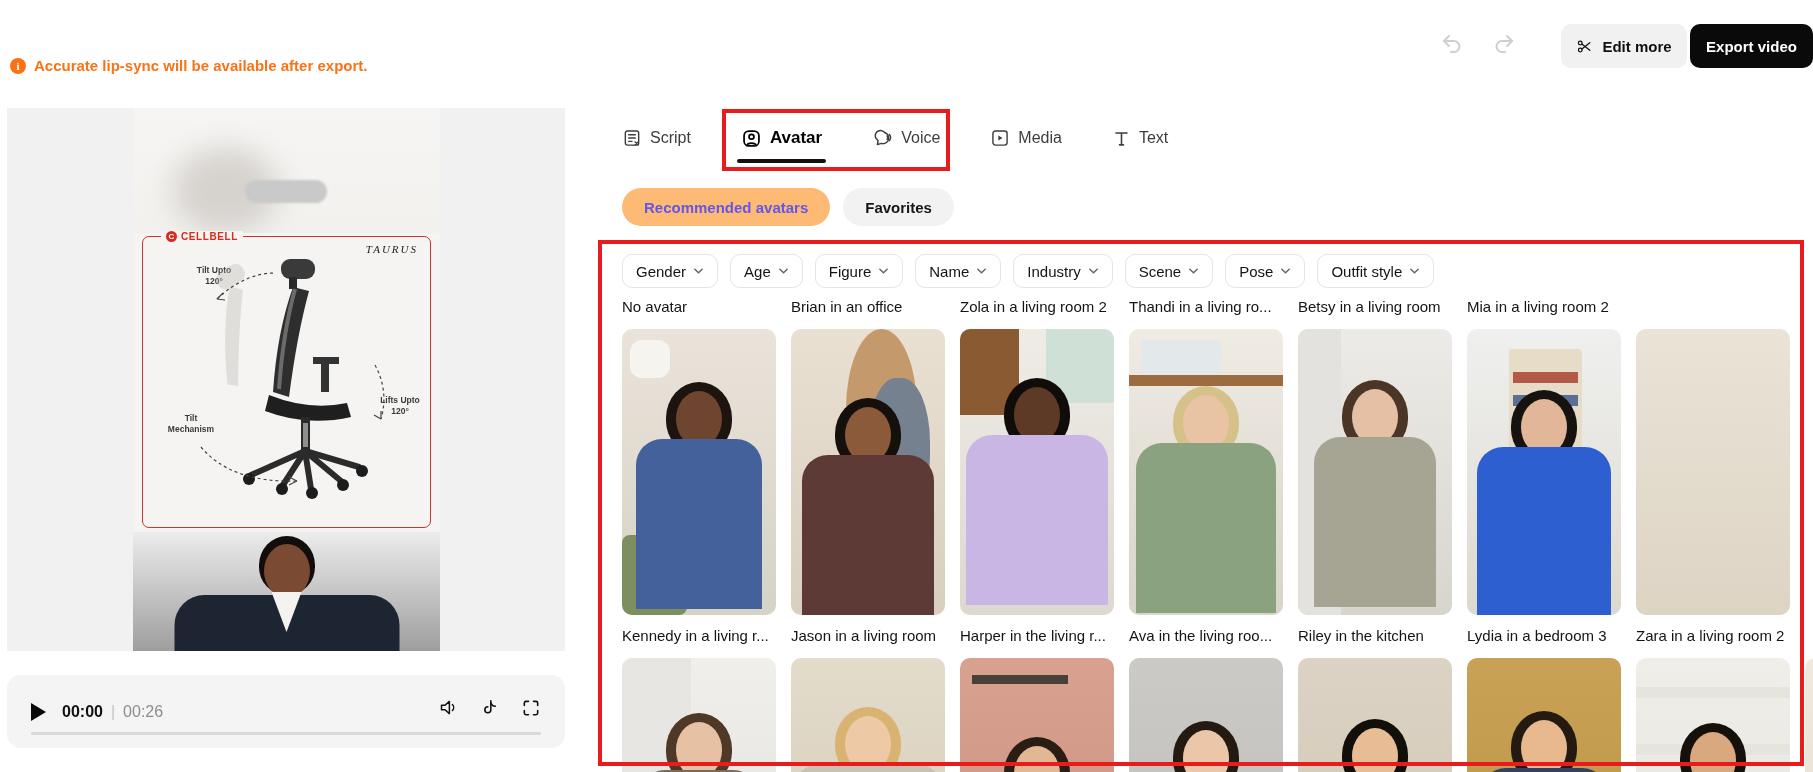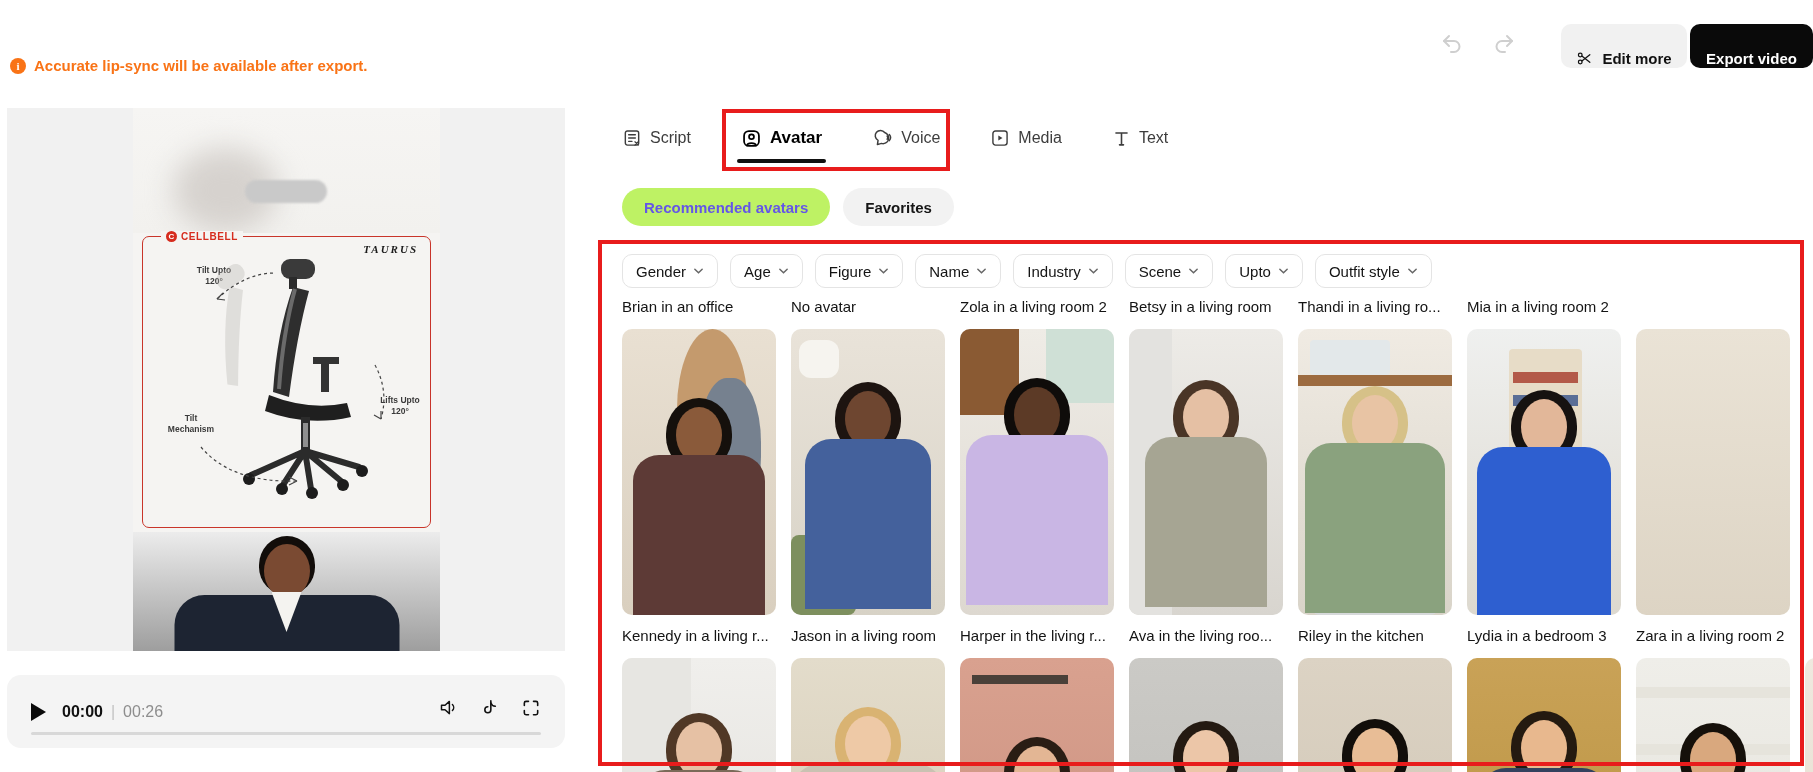--- a/index.html
+++ b/index.html
@@ -9,38 +9,38 @@
   
   .title-row{position:absolute;left:10px;top:10px;display:flex;align-items:center;gap:12px;}
   .page-title{font-size:26px;font-weight:800;color:#1b2430;letter-spacing:.2px;}
   .cap-circle{width:30px;height:30px;border-radius:50%;background:#ebebeb;display:flex;align-items:center;justify-content:center;}
   .notice{position:absolute;left:10px;top:57px;display:flex;align-items:center;gap:8px;
           color:#f97316;font-size:15px;font-weight:600;}
   .info-dot{width:16px;height:16px;border-radius:50%;background:#f97316;color:#fff;font-size:11px;font-weight:700;
             display:flex;align-items:center;justify-content:center;font-family:"Liberation Serif",serif;}
   .hist-icons{position:absolute;left:1440px;top:32px;display:flex;gap:28px;}
   .btn{position:absolute;top:24px;height:44px;border:none;border-radius:10px;font-size:15px;font-weight:700;
-       display:flex;align-items:flex-end;justify-content:center;gap:9px;cursor:pointer;font-family:inherit;}
+       display:flex;align-items:center;justify-content:center;gap:9px;cursor:pointer;font-family:inherit;}
   .btn-editmore{left:1561px;width:126px;background:#f1f1f1;color:#111;}
   .btn-export{left:1690px;width:123px;background:#0a0a0a;color:#fff;}
 
   
   .preview-panel{position:absolute;left:7px;top:108px;width:558px;height:543px;background:#f1f1f1;}
   .video{position:absolute;left:126px;top:0;width:307px;height:543px;background:#f7f6f4;overflow:hidden;}
   .vid-top{position:absolute;left:0;top:0;width:307px;height:125px;background:linear-gradient(180deg,#f6f5f3,#f2f1ee);}
   .blur-blob{position:absolute;left:40px;top:40px;width:105px;height:85px;border-radius:50%;background:#d6d2ce;filter:blur(14px);}
   .gray-pill{position:absolute;left:112px;top:72px;width:82px;height:23px;border-radius:12px;background:#c9c9c9;filter:blur(1px);}
   .vid-chair{position:absolute;left:0;top:125px;width:307px;height:299px;background:#f5f4f2;}
   .ad-frame{position:absolute;left:9px;top:3px;width:287px;height:290px;border:1.5px solid #c9352a;border-radius:7px;}
   .brand-row{position:absolute;left:18px;top:-6px;display:flex;align-items:center;gap:4px;background:#f5f4f2;padding:0 5px;}
   .brand-dot{width:11px;height:11px;border-radius:50%;background:#d62c1e;color:#fff;font-size:8px;font-weight:700;
              display:flex;align-items:center;justify-content:center;}
   .brand-name{color:#d62c1e;font-size:10px;font-weight:800;letter-spacing:.6px;}
   .model-name{position:absolute;right:12px;top:6px;font-family:"Liberation Serif",serif;font-style:italic;
-              font-weight:700;font-size:11px;letter-spacing:2px;color:#1c1c1c;}
+              font-weight:400;font-size:11px;letter-spacing:2px;color:#1c1c1c;}
   .ad-note{position:absolute;font-size:8.5px;line-height:1.35;color:#3a3a3a;text-align:center;font-weight:600;}
   .vid-man{position:absolute;left:0;top:424px;width:307px;height:119px;background:linear-gradient(180deg,#ececec,#9e9e9e);overflow:hidden;}
   .man-hair{position:absolute;left:50%;transform:translateX(-50%);top:4px;width:56px;height:58px;border-radius:50% 50% 46% 46%;background:#120d0a;}
   .man-face{position:absolute;left:50%;transform:translateX(-50%);top:12px;width:46px;height:54px;border-radius:50%;background:#7a4a32;}
   .man-shirt{position:absolute;left:50%;transform:translateX(-50%);top:60px;width:30px;height:40px;background:#f4f3f0;clip-path:polygon(0 0,100% 0,50% 100%);}
   .man-suit{position:absolute;left:50%;transform:translateX(-50%);bottom:-6px;width:225px;height:62px;border-radius:30px 30px 0 0;background:#1d2432;}
 
   
   .player{position:absolute;left:7px;top:675px;width:558px;height:73px;background:#f4f4f4;border-radius:14px;
           display:flex;align-items:center;padding:0 24px;box-sizing:border-box;}
@@ -54,21 +54,21 @@
   .progress{position:absolute;left:24px;right:24px;bottom:13px;height:3px;border-radius:2px;background:#d8d8d8;cursor:pointer;}
 
   
   .tabs{position:absolute;left:622px;top:120px;display:flex;gap:50px;align-items:center;height:36px;}
   .tab{display:flex;align-items:center;gap:8px;font-size:16px;color:#3d3d3d;cursor:pointer;position:relative;}
   .tab.active{font-weight:800;font-size:17px;color:#000;}
   .tab.active::after{content:"";position:absolute;left:-4px;right:-4px;bottom:-14px;height:3.5px;background:#111;border-radius:2px;}
   .subtabs{position:absolute;left:622px;top:188px;display:flex;gap:13px;}
   .subtab{height:38px;border-radius:19px;padding:0 22px;display:flex;align-items:center;font-size:15px;font-weight:700;
           background:#f2f2f2;color:#161616;border:none;cursor:pointer;font-family:inherit;}
-  .subtab.active{background:#bef264;color:#6456e7;}
+  .subtab.active{background:#fdba74;color:#6456e7;}
 
   .filters{position:absolute;left:622px;top:254px;display:flex;gap:12px;}
   .filter-pill{height:34px;border-radius:10px;border:1px solid #e4e4e4;background:#fff;display:flex;align-items:center;
                gap:7px;padding:0 13px;font-size:15px;color:#141414;cursor:pointer;font-family:inherit;white-space:nowrap;}
 
   .avatar-row{position:absolute;left:622px;display:flex;}
   .row-1{top:298px;} .row-2{top:627px;}
   .avatar-cell{width:154px;margin-right:15px;flex:0 0 auto;}
   .avatar-label{width:170px;height:22px;font-size:15px;color:#141414;white-space:nowrap;overflow:hidden;margin-bottom:9px;}
   .avatar-card{position:relative;width:154px;height:286px;border-radius:10px;overflow:hidden;cursor:pointer;}
@@ -288,95 +288,95 @@
           <path d="M2 2l4 4 4-4"></path>
         </svg>
       </button>
       <button class="filter-pill">
         <span>Scene</span>
         <svg width="11" height="8" viewBox="0 0 12 8" fill="none" stroke="#666" stroke-width="1.6" stroke-linecap="round">
           <path d="M2 2l4 4 4-4"></path>
         </svg>
       </button>
       <button class="filter-pill">
-        <span>Upto</span>
+        <span>Pose</span>
         <svg width="11" height="8" viewBox="0 0 12 8" fill="none" stroke="#666" stroke-width="1.6" stroke-linecap="round">
           <path d="M2 2l4 4 4-4"></path>
         </svg>
       </button>
       <button class="filter-pill">
         <span>Outfit style</span>
         <svg width="11" height="8" viewBox="0 0 12 8" fill="none" stroke="#666" stroke-width="1.6" stroke-linecap="round">
           <path d="M2 2l4 4 4-4"></path>
         </svg>
       </button>
     </div>
 
   <div class="avatar-row row-1">
+      <div class="avatar-cell">
+        <div class="avatar-label">No avatar</div>
+        <div class="avatar-card" style="background: linear-gradient(rgb(233, 227, 217), rgb(215, 210, 198));">
+          <div class="accent" style="left: 5%; top: 4%; width: 26%; height: 13%; background: rgb(246, 244, 239); border-radius: 12px;"></div>
+          <div class="accent" style="left: 0%; top: 72%; width: 42%; height: 28%; background: rgb(125, 143, 94); border-radius: 8px;"></div>
+          <div class="figure">
+            <div class="hair" style="top: 53px; background: rgb(29, 20, 16);"></div>
+            <div class="face" style="top: 62px; background: rgb(110, 70, 48);"></div>
+            <div class="torso" style="top: 110px; width: 126px; background: rgb(68, 97, 156);"></div>
+          </div>
+        </div>
+      </div>
       <div class="avatar-cell">
         <div class="avatar-label">Brian in an office</div>
         <div class="avatar-card" style="background: linear-gradient(rgb(233, 224, 210), rgb(217, 207, 191));">
           <div class="accent" style="left: 36%; top: 0%; width: 46%; height: 56%; background: rgb(196, 154, 109); border-radius: 50% 50% 40% 40%;"></div>
           <div class="accent" style="left: 50%; top: 17%; width: 40%; height: 50%; background: rgb(118, 129, 143); border-radius: 45%;"></div>
           <div class="figure">
             <div class="hair" style="top: 69px; background: rgb(21, 16, 12);"></div>
             <div class="face" style="top: 78px; background: rgb(138, 90, 58);"></div>
             <div class="torso" style="top: 126px; width: 132px; background: rgb(93, 58, 54);"></div>
           </div>
         </div>
       </div>
       <div class="avatar-cell">
-        <div class="avatar-label">No avatar</div>
-        <div class="avatar-card" style="background: linear-gradient(rgb(233, 227, 217), rgb(215, 210, 198));">
-          <div class="accent" style="left: 5%; top: 4%; width: 26%; height: 13%; background: rgb(246, 244, 239); border-radius: 12px;"></div>
-          <div class="accent" style="left: 0%; top: 72%; width: 42%; height: 28%; background: rgb(125, 143, 94); border-radius: 8px;"></div>
-          <div class="figure">
-            <div class="hair" style="top: 53px; background: rgb(29, 20, 16);"></div>
-            <div class="face" style="top: 62px; background: rgb(110, 70, 48);"></div>
-            <div class="torso" style="top: 110px; width: 126px; background: rgb(68, 97, 156);"></div>
-          </div>
-        </div>
-      </div>
-      <div class="avatar-cell">
         <div class="avatar-label">Zola in a living room 2</div>
         <div class="avatar-card" style="background: linear-gradient(rgb(239, 236, 230), rgb(221, 216, 208));">
           <div class="accent" style="left: 0%; top: 0%; width: 38%; height: 30%; background: rgb(138, 90, 51); border-radius: 0px;"></div>
           <div class="accent" style="left: 56%; top: 0%; width: 44%; height: 26%; background: rgb(207, 224, 214); border-radius: 0px;"></div>
           <div class="figure">
             <div class="hair" style="top: 49px; background: rgb(15, 12, 10);"></div>
             <div class="face" style="top: 58px; background: rgb(92, 58, 38);"></div>
             <div class="torso" style="top: 106px; width: 142px; background: rgb(201, 182, 228);"></div>
-          </div>
-        </div>
-      </div>
-      <div class="avatar-cell">
-        <div class="avatar-label">Betsy in a living room</div>
-        <div class="avatar-card" style="background: linear-gradient(rgb(237, 235, 231), rgb(216, 213, 207));">
-          <div class="accent" style="left: 0%; top: 0%; width: 28%; height: 100%; background: rgb(227, 226, 223); border-radius: 0px;"></div>
-          <div class="figure">
-            <div class="hair" style="top: 51px; background: rgb(74, 53, 38);"></div>
-            <div class="face" style="top: 60px; background: rgb(229, 192, 164);"></div>
-            <div class="torso" style="top: 108px; width: 122px; background: rgb(166, 165, 147);"></div>
           </div>
         </div>
       </div>
       <div class="avatar-cell">
         <div class="avatar-label">Thandi in a living ro...</div>
         <div class="avatar-card" style="background: linear-gradient(rgb(240, 235, 227), rgb(217, 212, 201));">
           <div class="accent" style="left: 0%; top: 16%; width: 100%; height: 4%; background: rgb(156, 107, 64); border-radius: 0px;"></div>
           <div class="accent" style="left: 8%; top: 4%; width: 52%; height: 12%; background: rgb(227, 232, 234); border-radius: 4px;"></div>
           <div class="accent" style="left: 10%; top: 86%; width: 80%; height: 14%; background: rgb(214, 217, 218); border-radius: 6px;"></div>
           <div class="figure">
             <div class="hair" style="top: 57px; background: rgb(214, 193, 136);"></div>
             <div class="face" style="top: 66px; background: rgb(232, 196, 164);"></div>
             <div class="torso" style="top: 114px; width: 140px; background: rgb(138, 162, 126);"></div>
           </div>
         </div>
       </div>
       <div class="avatar-cell">
+        <div class="avatar-label">Betsy in a living room</div>
+        <div class="avatar-card" style="background: linear-gradient(rgb(237, 235, 231), rgb(216, 213, 207));">
+          <div class="accent" style="left: 0%; top: 0%; width: 28%; height: 100%; background: rgb(227, 226, 223); border-radius: 0px;"></div>
+          <div class="figure">
+            <div class="hair" style="top: 51px; background: rgb(74, 53, 38);"></div>
+            <div class="face" style="top: 60px; background: rgb(229, 192, 164);"></div>
+            <div class="torso" style="top: 108px; width: 122px; background: rgb(166, 165, 147);"></div>
+          </div>
+        </div>
+      </div>
+      <div class="avatar-cell">
         <div class="avatar-label">Mia in a living room 2</div>
         <div class="avatar-card" style="background: linear-gradient(rgb(239, 240, 239), rgb(221, 217, 207));">
           <div class="accent" style="left: 27%; top: 7%; width: 48%; height: 44%; background: rgb(231, 220, 199); border-radius: 4px;"></div>
           <div class="accent" style="left: 30%; top: 15%; width: 42%; height: 4%; background: rgb(179, 89, 72); border-radius: 0px;"></div>
           <div class="accent" style="left: 30%; top: 23%; width: 42%; height: 4%; background: rgb(90, 110, 150); border-radius: 0px;"></div>
           <div class="figure">
             <div class="hair" style="top: 61px; background: rgb(22, 18, 16);"></div>
             <div class="face" style="top: 70px; background: rgb(226, 183, 153);"></div>
             <div class="torso" style="top: 118px; width: 134px; background: rgb(46, 95, 208);"></div>
           </div>

